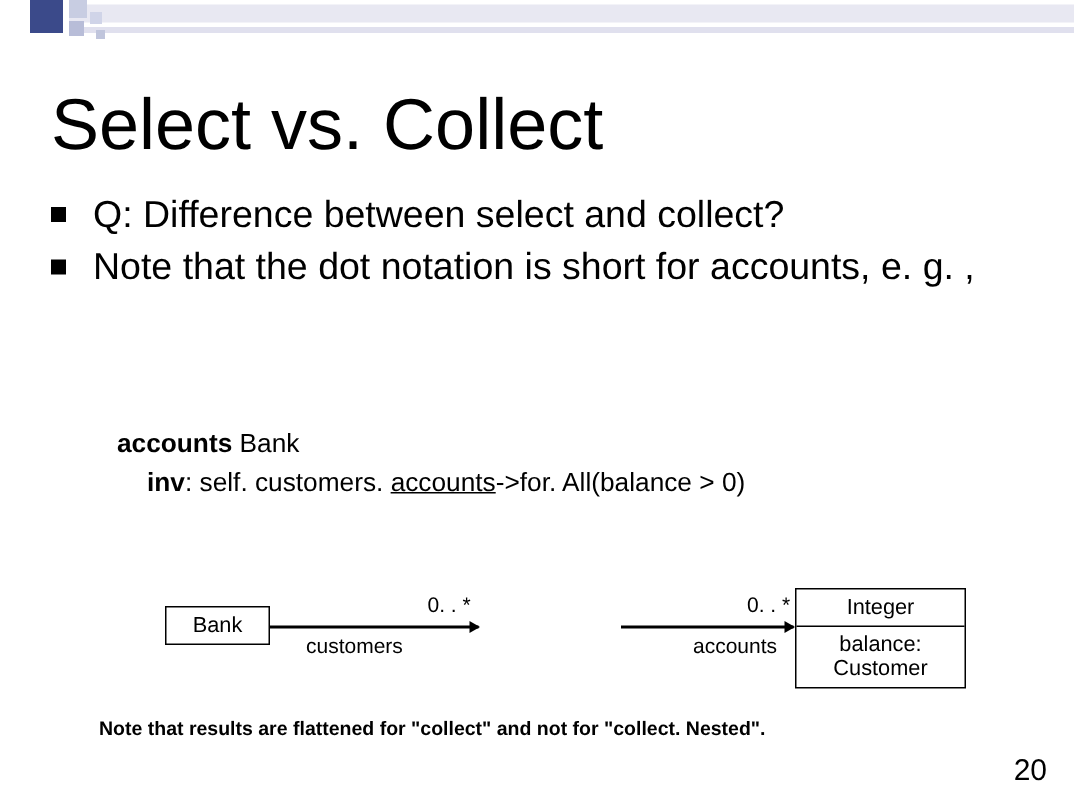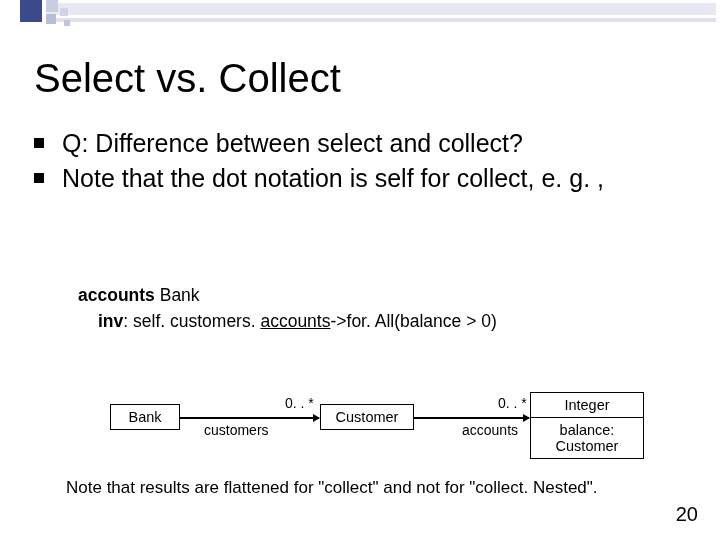--- a/index.html
+++ b/index.html
@@ -46,21 +46,21 @@
   }
   .deco .s1 { position:absolute; left:46px; top:0; width:12px; height:12px; background:#c8cde2; }
   .deco .s2 { position:absolute; left:46px; top:14px; width:10px; height:10px; background:#b8bdd8; }
   .deco .s3 { position:absolute; left:60px; top:8px; width:8px; height:8px; background:#d0d4e8; }
   .deco .s4 { position:absolute; left:64px; top:20px; width:6px; height:6px; background:#c0c5dc; }
 
   .title {
     position: absolute;
     left: 34px;
     top: 56px;
-    font-size: 40px;
+    font-size: 48px;
     font-weight: 400;
   }
   .bullets {
     position: absolute;
     left: 34px;
     top: 128px;
     width: 650px;
   }
   .bullet {
     display: flex;
@@ -139,21 +139,22 @@
   }
   #mult1 { left: 175px; top: 9px; }
   #role1 { left: 78px;  top: 36px; margin-left: 16px; }
   #mult2 { left: 388px; top: 9px; }
   #role2 { left: 352px; top: 36px; }
 
   .footnote {
     position: absolute;
     left: 66px;
     top: 478px;
-    font-size: 17px;
+    font-size: 13px;
+    font-weight: bold;
   }
   .pagenum {
     position: absolute;
     right: 22px;
     bottom: 14px;
     font-size: 20px;
   }
 </style>
 </head>
 <body>
@@ -170,21 +171,21 @@
 
 <div class="title">Select vs. Collect</div>
 
 <div class="bullets">
   <div class="bullet">
     <div class="sq"></div>
     <div class="txt">Q: Difference between select and collect?</div>
   </div>
   <div class="bullet">
     <div class="sq"></div>
-    <div class="txt">Note that the dot notation is self for collect, e. g. ,</div>
+    <div class="txt">Note that the dot notation is short for accounts, e. g. ,</div>
   </div>
 </div>
 
 <div class="codeblock">
   <div>
     <b>accounts</b> <span>Bank</span>
   </div>
   <div class="indent">
     <b>inv</b><span>: self. customers. </span><u>accounts</u><span>-&gt;for. All(balance &gt; 0)</span>
   </div>
@@ -197,23 +198,20 @@
   <div class="arrowhead" id="ah2"></div>
 
   <div class="assoc-label" id="mult1">0. . *</div>
   <div class="assoc-label" id="role1">customers</div>
   <div class="assoc-label" id="mult2">0. . *</div>
   <div class="assoc-label" id="role2">accounts</div>
 
   <div class="umlbox" id="box-bank">
     <div class="cell">Bank</div>
   </div>
-  <div class="umlbox" id="box-customer">
-    <div class="cell">Customer</div>
-  </div>
   <div class="umlbox" id="box-account">
     <div class="cell">Integer</div>
     <div class="cell sep">balance: Customer</div>
   </div>
 </div>
 
 <div class="footnote">Note that results are flattened for "collect" and not for "collect. Nested".</div>
 <div class="pagenum">20</div>
 
 </body></html>

